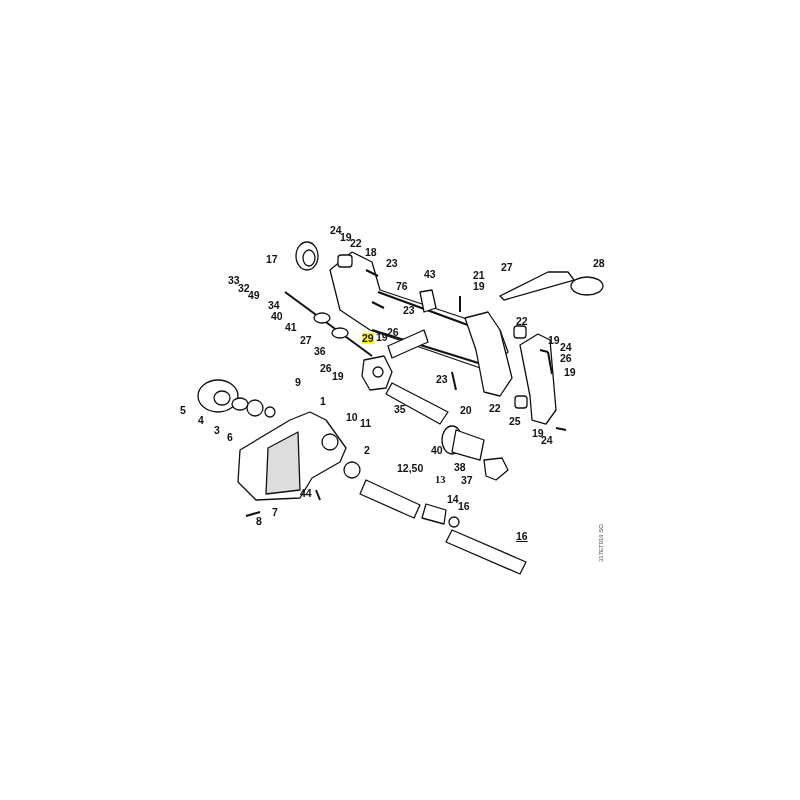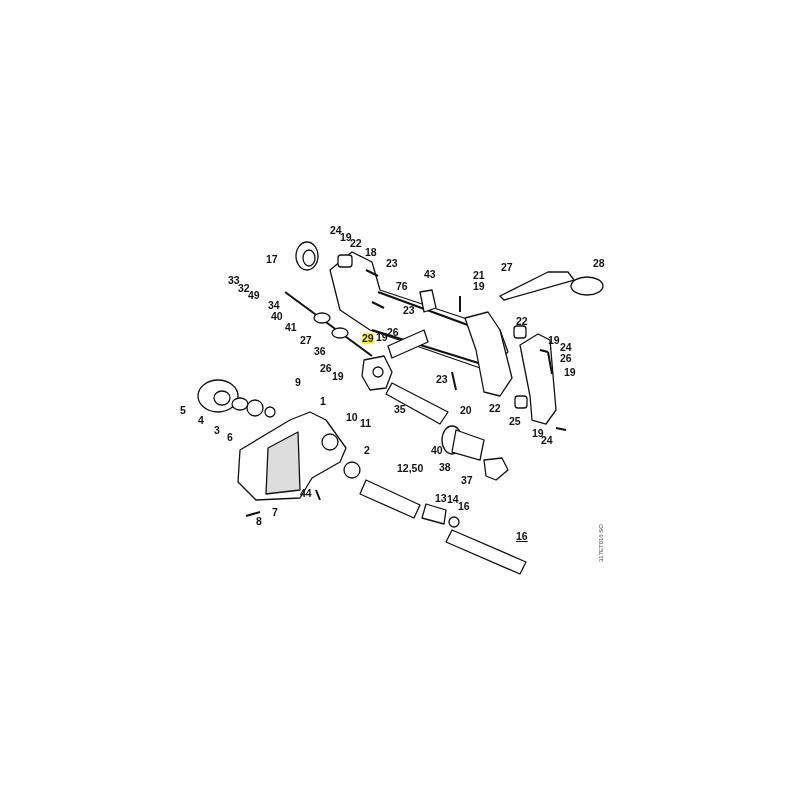--- a/index.html
+++ b/index.html
@@ -117,24 +117,24 @@
     <div class="callout" style="left: 180px; top: 405px;">5</div>
     <div class="callout" style="left: 198px; top: 415px;">4</div>
     <div class="callout" style="left: 214px; top: 425px;">3</div>
     <div class="callout" style="left: 227px; top: 432px;">6</div>
     <div class="callout" style="left: 320px; top: 396px;">1</div>
     <div class="callout" style="left: 382px; top: 404px; margin-left: 12px;">35</div>
     <div class="callout" style="left: 346px; top: 412px;">10</div>
     <div class="callout" style="left: 360px; top: 418px;">11</div>
     <div class="callout" style="left: 364px; top: 445px;">2</div>
     <div class="callout" style="left: 431px; top: 445px;">40</div>
-    <div class="callout" style="left: 439px; top: 462px;">38</div>
+    <div class="callout" style="left: 454px; top: 462px;">38</div>
     <div class="callout" style="left: 461px; top: 475px;">37</div>
     <div class="callout" style="left: 397px; top: 463px;">12,50</div>
-    <div class="callout" style="left: 435px; top: 493px;">13</div>
+    <div class="callout" style="left: 435px; top: 474px; font-family: Liberation Serif, serif;">13</div>
     <div class="callout" style="left: 447px; top: 494px;">14</div>
     <div class="callout" style="left: 458px; top: 501px;">16</div>
     <div class="callout" style="left: 300px; top: 488px;">44</div>
     <div class="callout" style="left: 272px; top: 507px;">7</div>
     <div class="callout" style="left: 256px; top: 516px;">8</div>
     <div class="callout" style="left: 516px; top: 531px; text-decoration: underline;">16</div>
   </div>
 
 <div id="ref-code">317ET016 SO</div>
 

